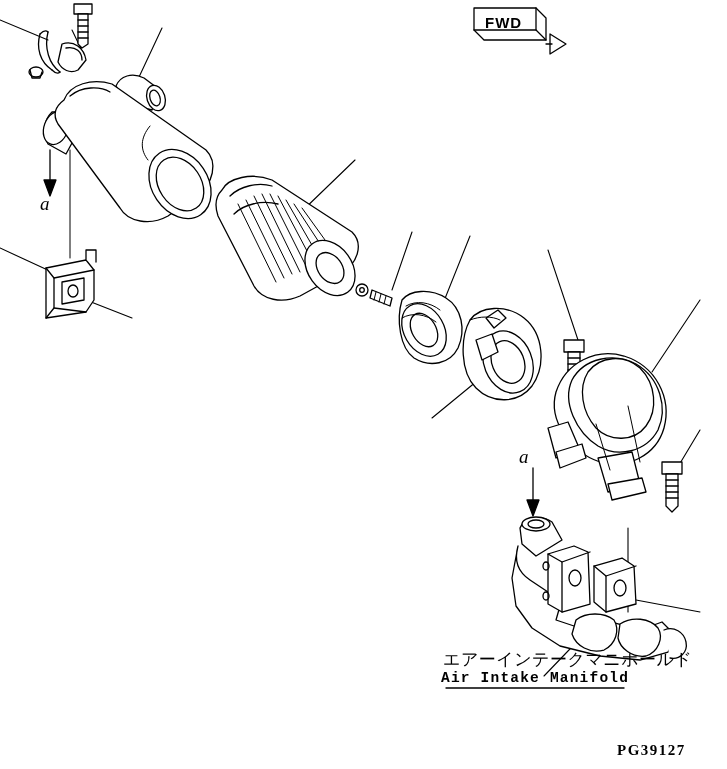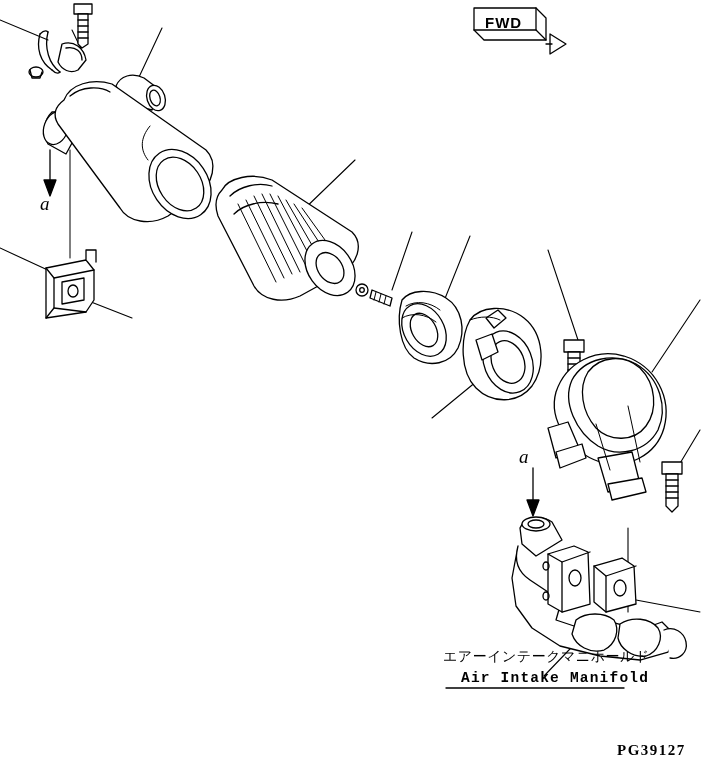--- a/index.html
+++ b/index.html
@@ -37,21 +37,21 @@
     font-style: italic;
   }
   .lbl-fwd {
     font-family: "Liberation Sans", sans-serif;
     font-size: 15px;
     font-weight: bold;
     letter-spacing: 1px;
   }
   .lbl-jp {
     font-family: "DejaVu Sans", sans-serif;
-    font-size: 14px;
+    font-size: 17px;
     letter-spacing: 0.5px;
     text-align: right;
   }
   .lbl-en {
     font-family: "Liberation Mono", monospace;
     font-size: 14.5px;
     font-weight: bold;
     letter-spacing: 1.2px;
   }
   .lbl-code {
@@ -267,17 +267,17 @@
   </svg>
 
   <div class="lbl lbl-fwd" style="left:485px; top:14px;">FWD</div>
 
   <div class="lbl lbl-a" style="left:40px; top:193px;">a</div>
 
   <div class="lbl lbl-a" style="left:519px; top:446px;">a</div>
 
   <div class="lbl lbl-jp" style="left:443px; top:648px;">エアーインテークマニホールド</div>
 
-  <div class="lbl lbl-en" style="left:461px; top:670px;">Air Intake Manifold</div>
+  <div class="lbl lbl-en" style="left:441px; top:670px;">Air Intake Manifold</div>
 
   <div class="lbl lbl-code" style="left:617px; top:742px;">PG39127</div>
 
 </div>
 
 </body></html>

